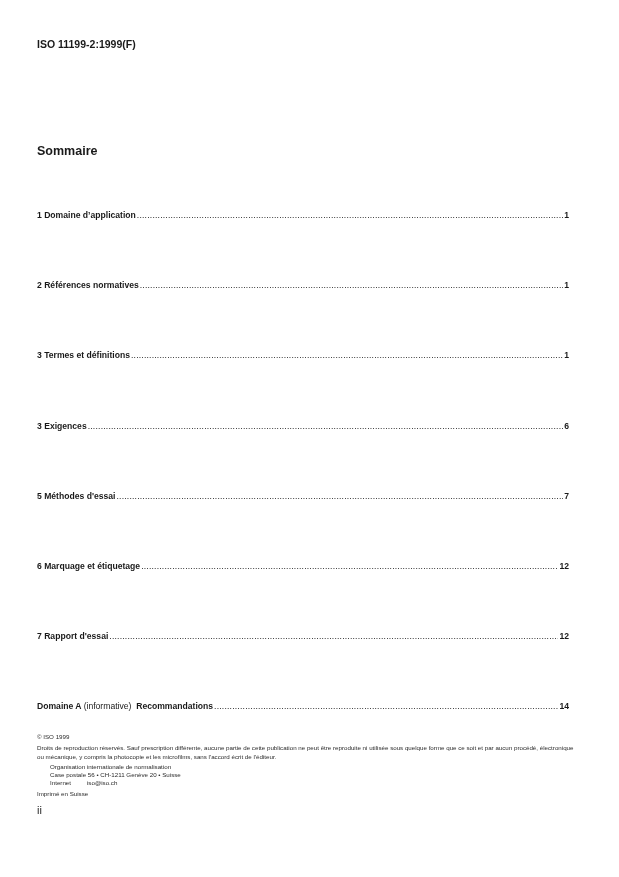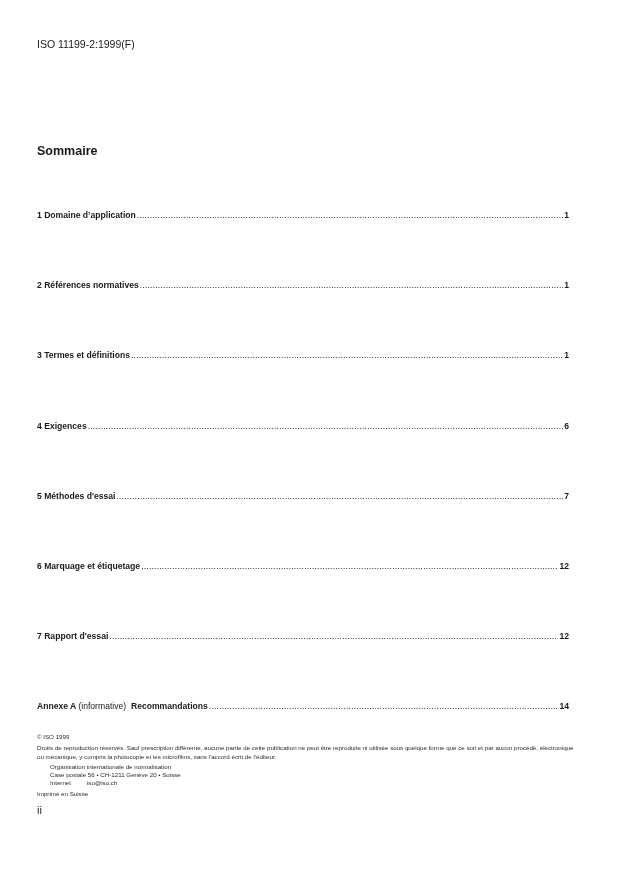--- a/index.html
+++ b/index.html
@@ -2,21 +2,21 @@
 <html><head>
   <meta charset="utf-8">
   <style>
     html, body { margin: 0; padding: 0; background: #ffffff; }
     body {
       width: 619px; height: 877px; position: relative; overflow: hidden;
       font-family: "Liberation Sans", sans-serif; color: #111;
     }
     .doc-id {
       position: absolute; left: 37px; top: 38px;
-      font-size: 10.5px; font-weight: normal; color: #1a1a1a;
+      font-size: 10.5px; font-weight: bold; color: #1a1a1a;
     }
     .toc-title {
       position: absolute; left: 37px; top: 136px;
       font-size: 12.5px; font-weight: bold; color: #1a1a1a; margin-top: 8px;
     }
     .toc {
       position: absolute; left: 37px; top: 164px; width: 532px;
       margin: 0; padding: 0; list-style: none;
     }
     .toc-row {
@@ -66,42 +66,42 @@
     <span class="toc-label">2 Références normatives</span>
     <span class="toc-leader"></span>
     <span class="toc-page">1</span>
   </li>
   <li class="toc-row">
     <span class="toc-label">3 Termes et définitions</span>
     <span class="toc-leader"></span>
     <span class="toc-page">1</span>
   </li>
   <li class="toc-row">
-    <span class="toc-label">4 Exigences</span>
+    <span class="toc-label">3 Exigences</span>
     <span class="toc-leader"></span>
     <span class="toc-page">6</span>
   </li>
   <li class="toc-row">
     <span class="toc-label">5 Méthodes d'essai</span>
     <span class="toc-leader"></span>
     <span class="toc-page">7</span>
   </li>
   <li class="toc-row">
     <span class="toc-label">6 Marquage et étiquetage</span>
     <span class="toc-leader"></span>
     <span class="toc-page">12</span>
   </li>
   <li class="toc-row">
     <span class="toc-label">7 Rapport d'essai</span>
     <span class="toc-leader"></span>
     <span class="toc-page">12</span>
   </li>
   <li class="toc-row">
     <span class="toc-label">
-      <span>Annexe A</span>
+      <span>Domaine A</span>
       <span class="normal">(informative)</span>
       &nbsp;<span>Recommandations</span>
     </span>
     <span class="toc-leader"></span>
     <span class="toc-page">14</span>
   </li>
 </ul>
 
 <div class="footer">
   <p class="copy">©   ISO 1999</p>

